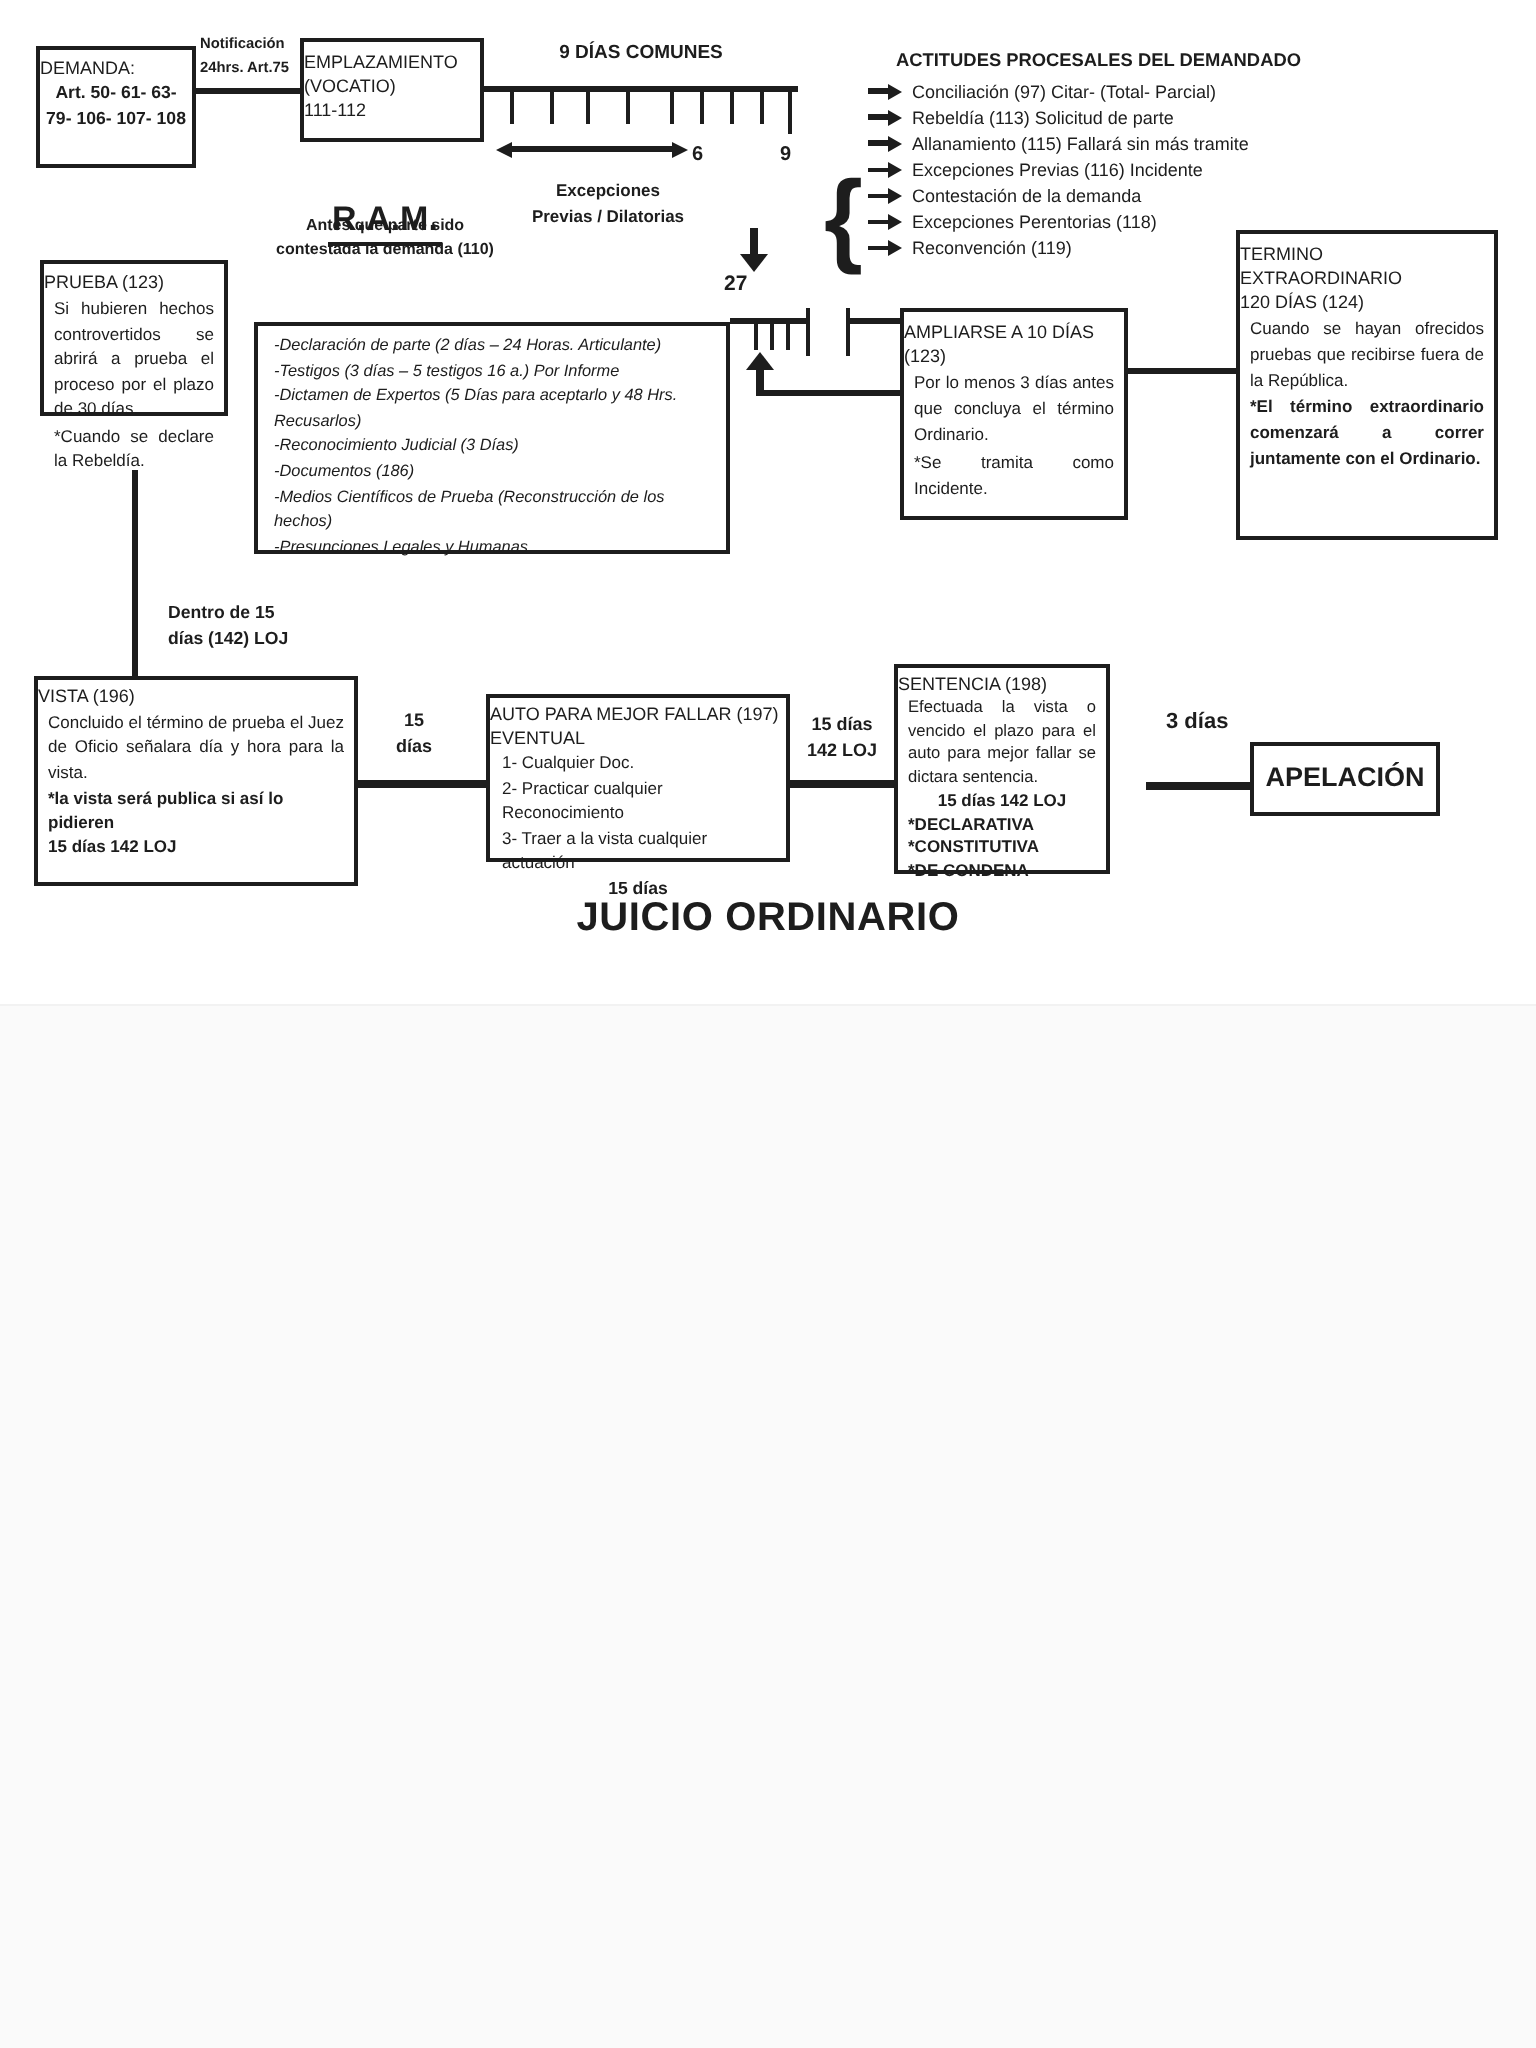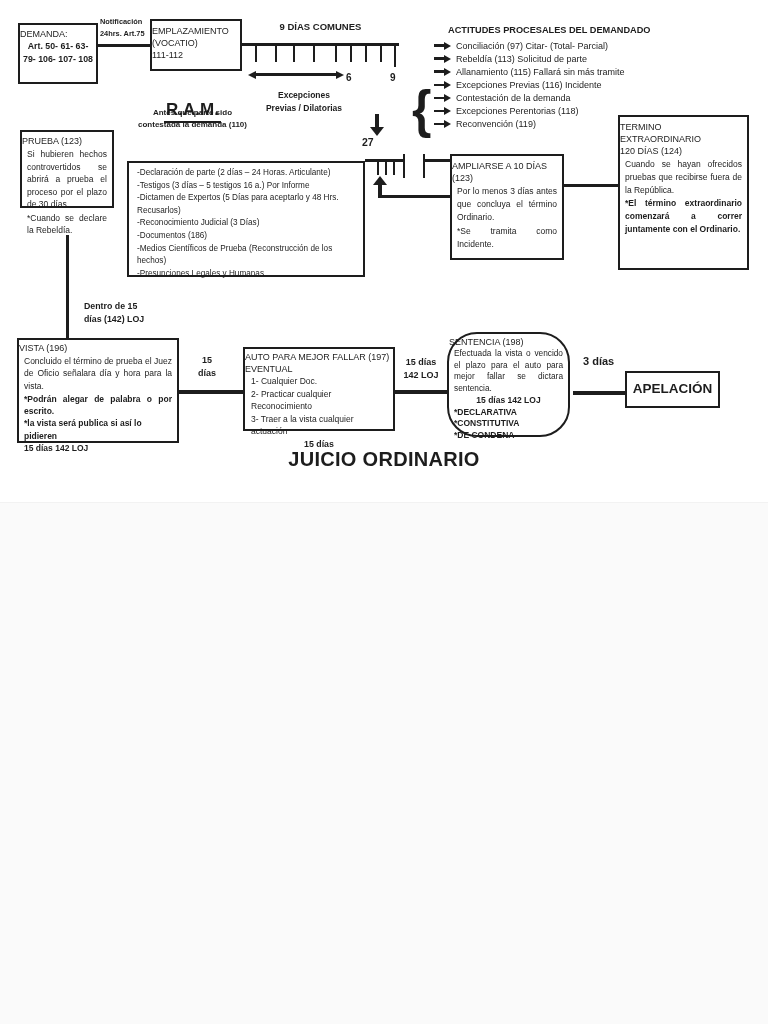--- a/index.html
+++ b/index.html
@@ -31,21 +31,21 @@
   .rab::before { content:''; flex:1; height:2.6px; background:var(--ink); }
   .rab::after  { content:''; width:0; height:0; border-top:4px solid transparent; border-bottom:4px solid transparent; border-left:7px solid var(--ink); }
 
   .tri-down { position:absolute; width:0; height:0; border-left:7px solid transparent; border-right:7px solid transparent; border-top:9px solid var(--ink); }
   .tri-up   { position:absolute; width:0; height:0; border-left:7px solid transparent; border-right:7px solid transparent; border-bottom:9px solid var(--ink); }
 
   .list-row { display:flex; align-items:center; gap:5px; height:13.1px; white-space:nowrap; font-size:9px; }
   .brace { position:absolute; font-size:50px; line-height:46px; font-weight:bold; transform:scaleY(1.04); }
 
   .ram-title { font-size:17px; font-weight:bold; display:inline-block; border-bottom:2.5px solid var(--ink); padding:0 2px 1px; }
-  .medios-item { font-size:8.2px; line-height:12.6px; }
+  .medios-item { font-size:8.2px; line-height:12.6px;font-style:italic; }
 </style>
 </head>
 <body>
 
 <div id="canvas">
 
   <div class="box" style="left:18px;top:23px;width:80px;height:61px;padding-top:3px;">
     <div class="bt">DEMANDA:</div>
     <div class="ctr b" style="font-size:8.8px;line-height:12.5px;padding:0 3px;">Art. 50- 61- 63- 79- 106- 107- 108</div>
   </div>
@@ -189,21 +189,20 @@
 
   <div class="vline" style="left:66px;top:235px;width:3px;height:103px;"></div>
   <div class="abs b" style="left:84px;top:300px;font-size:8.8px;line-height:13px;">
     <div>Dentro de 15</div>
     <div>días (142) LOJ</div>
   </div>
 
   <div class="box" style="left:17px;top:338px;width:162px;height:105px;padding-top:2px;">
     <div class="bt">VISTA  (196)</div>
     <div class="body-txt jt" style="line-height:12.3px;">Concluido el término de prueba el Juez de Oficio señalara día y hora para la vista.</div>
-    <div class="body-txt jt b" style="line-height:12.3px;padding-top:0;padding-bottom:0;">*Podrán alegar de palabra o por escrito.</div>
     <div class="body-txt b" style="line-height:12.3px;padding-top:0;padding-bottom:0;">*la vista será publica si así lo pidieren</div>
     <div class="body-txt b" style="line-height:12.3px;padding-top:0;">15 días 142 LOJ</div>
   </div>
 
   <div class="abs ctr b" style="left:192px;top:354px;width:30px;font-size:9px;line-height:13px;">
     <div>15</div>
     <div>días</div>
   </div>
 
   <div class="hline" style="left:179px;top:390px;width:64px;height:4px;"></div>
@@ -217,21 +216,21 @@
     <div class="ctr b" style="font-size:8.8px;line-height:12.5px;">15 días</div>
   </div>
 
   <div class="abs ctr b" style="left:399px;top:356px;width:44px;font-size:9px;line-height:13px;">
     <div>15 días</div>
     <div>142 LOJ</div>
   </div>
 
   <div class="hline" style="left:395px;top:390px;width:52px;height:4px;"></div>
 
-  <div class="box" style="left:447px;top:332px;width:123px;height:105px;padding-top:2px;border-radius:30px;">
+  <div class="box" style="left:447px;top:332px;width:108px;height:105px;padding-top:2px;">
     <div class="bt" style="line-height:12px;">SENTENCIA (198)</div>
     <div class="jt" style="font-size:8.3px;line-height:11.7px;padding:0 5px;">Efectuada la vista o vencido el plazo para el auto para mejor fallar se dictara sentencia.</div>
     <div class="ctr b" style="font-size:8.5px;line-height:11.7px;">15 días 142 LOJ</div>
     <div class="b" style="font-size:8.5px;line-height:11.7px;padding:0 5px;">*DECLARATIVA</div>
     <div class="b" style="font-size:8.5px;line-height:11.7px;padding:0 5px;">*CONSTITUTIVA</div>
     <div class="b" style="font-size:8.5px;line-height:11.7px;padding:0 5px;">*DE CONDENA</div>
   </div>
 
   <div class="abs b" style="left:583px;top:355px;font-size:11px;">3 días</div>
 

